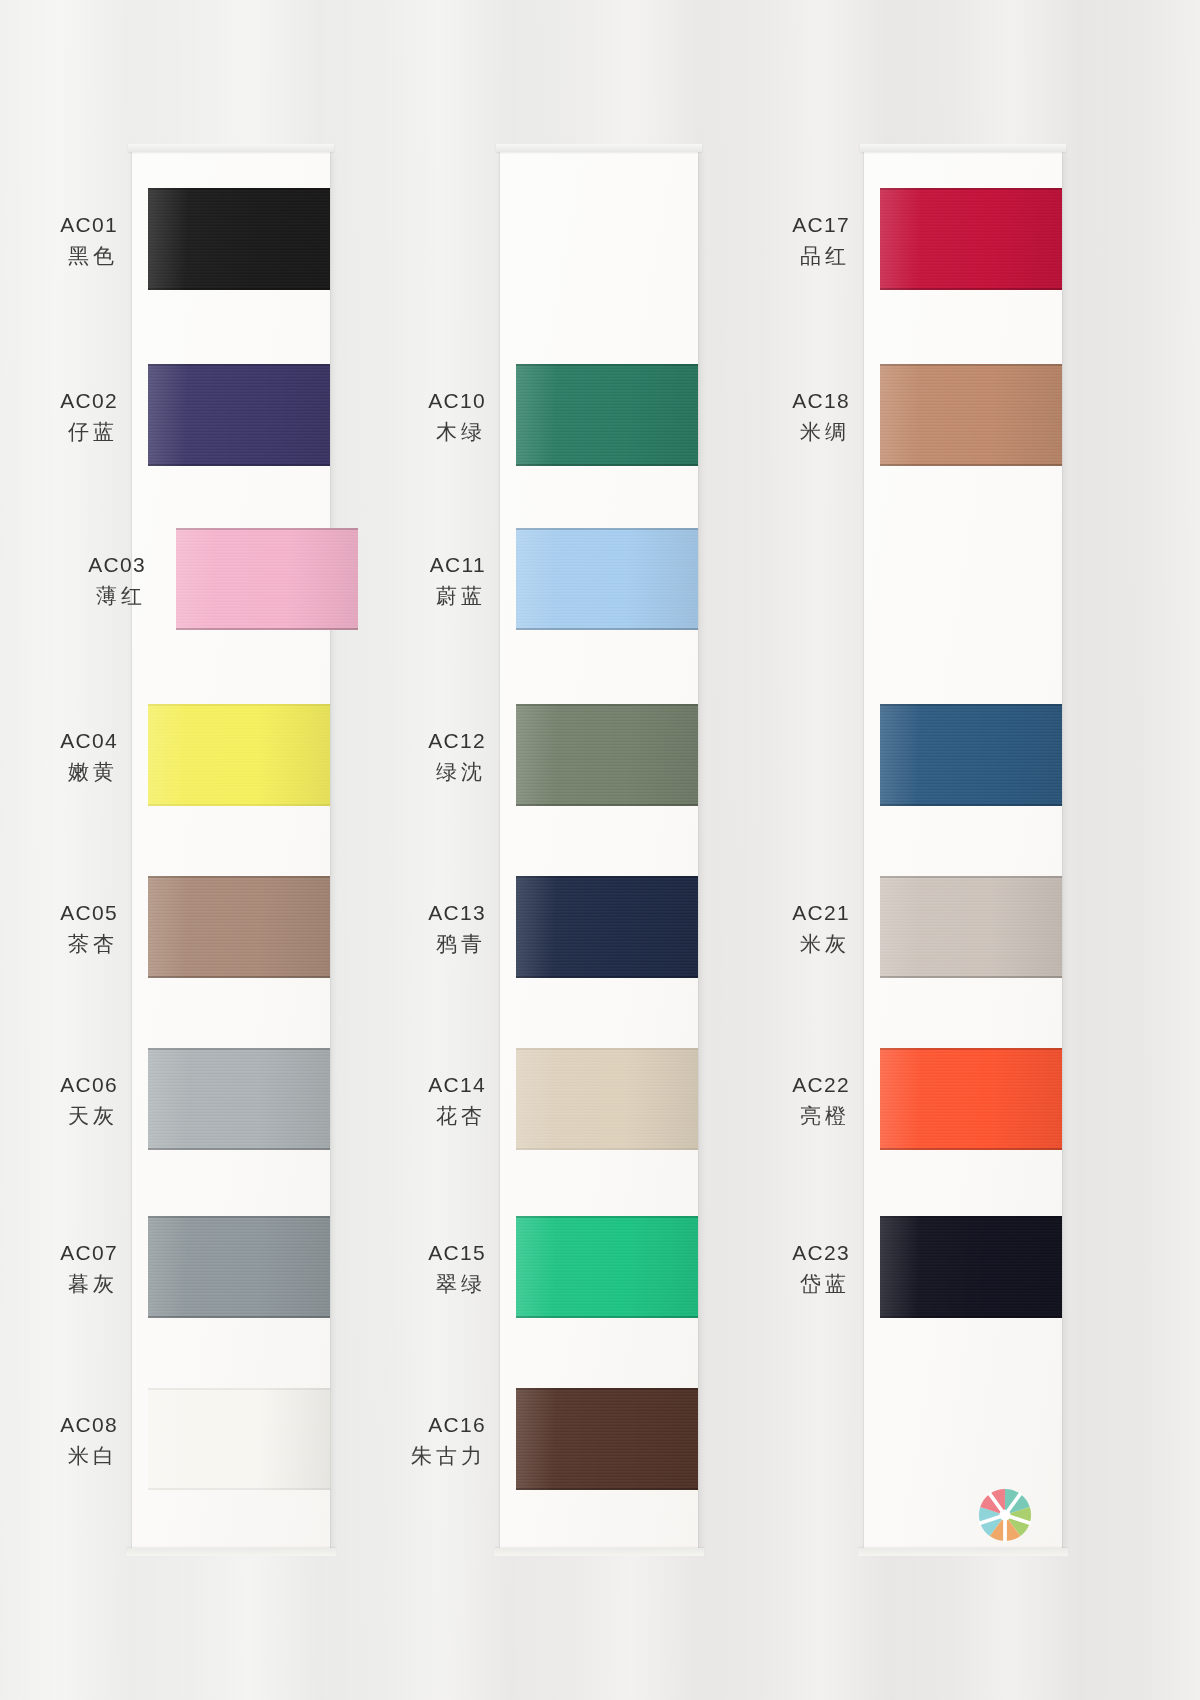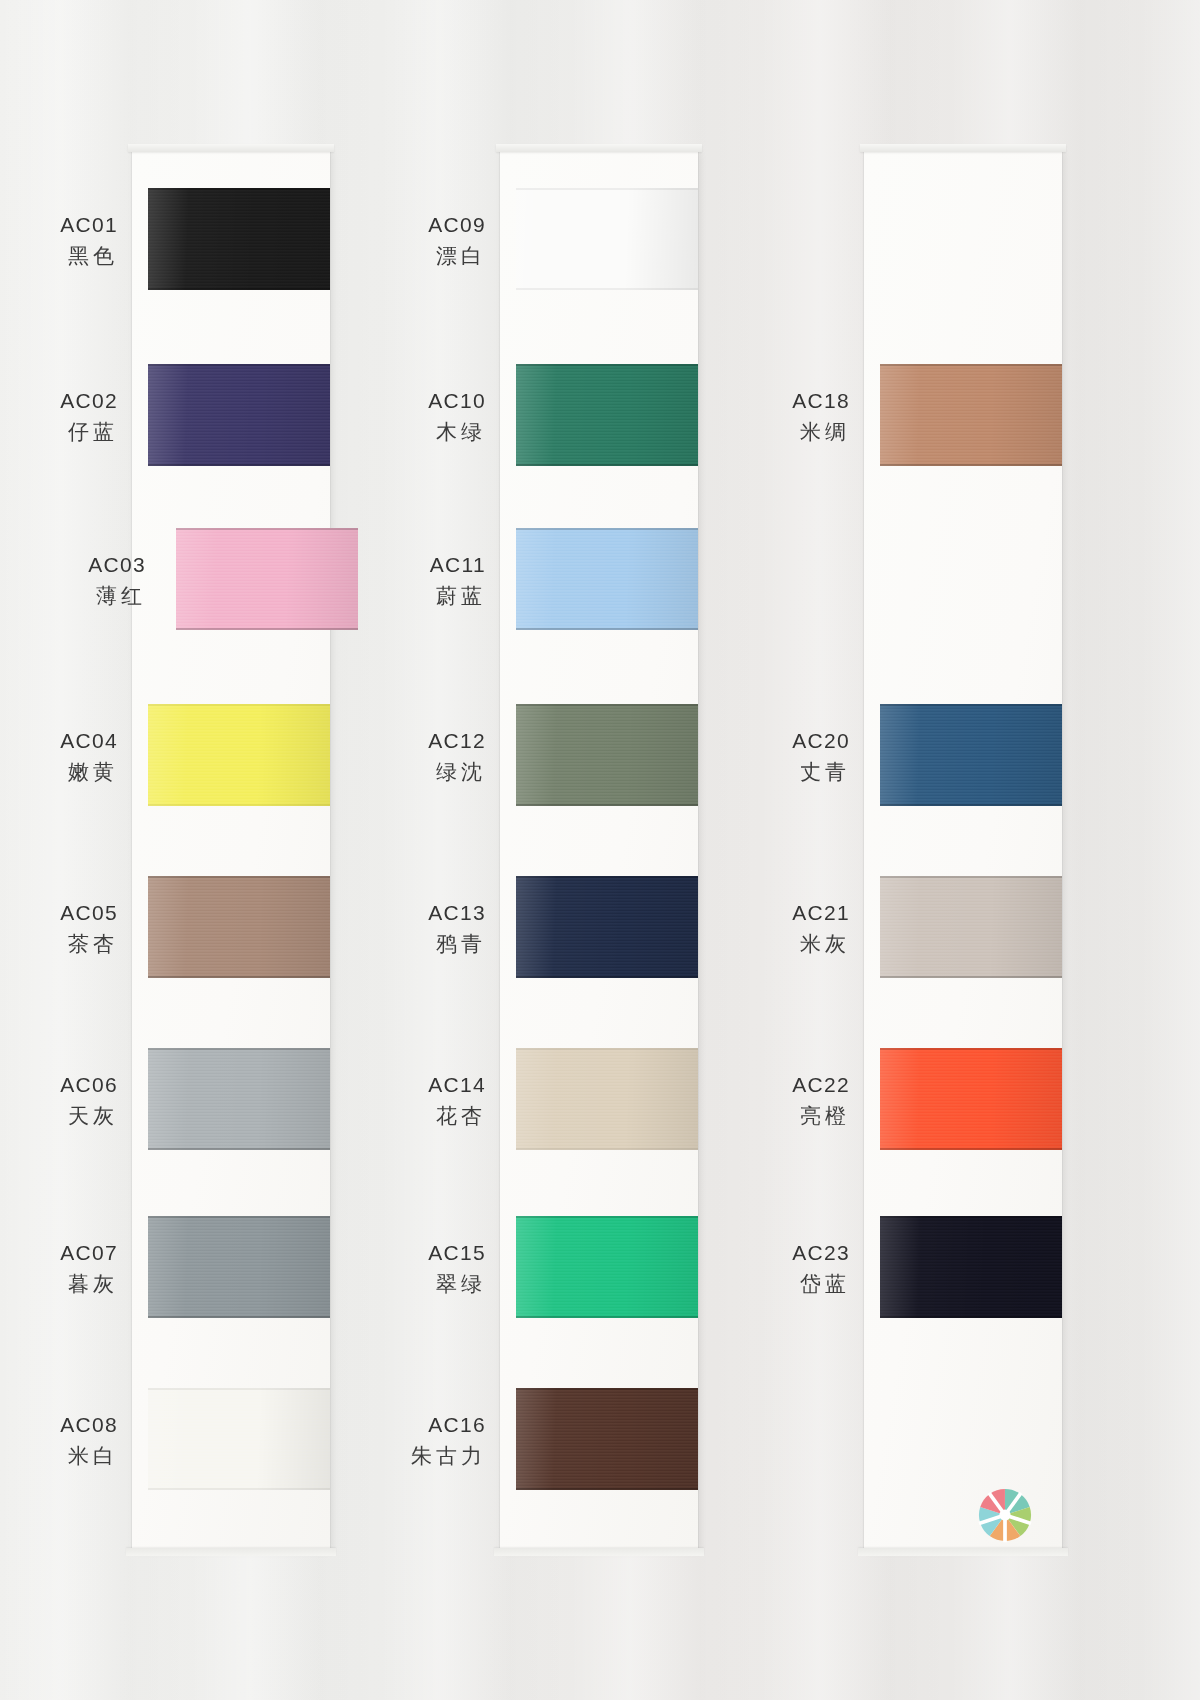--- a/index.html
+++ b/index.html
@@ -255,31 +255,20 @@
         <div class="edge-top"></div>
         <div class="edge-bot"></div>
       </div>
     </div>
   </div>
 <div class="column" id="col-1">
     <div class="card">
       <div class="card-lip"></div>
       <div class="card-lip-2"></div>
     </div>
-    <div class="row" style="top: 12px;">
-      <div class="label">
-        <span class="code">AC09</span>
-        <span class="name">漂白</span>
-      </div>
-      <div class="swatch pale">
-        <div class="body" style="background: rgb(251, 251, 250);"></div>
-        <div class="edge-top"></div>
-        <div class="edge-bot"></div>
-      </div>
-    </div>
     <div class="row" style="top: 188px;">
       <div class="label">
         <span class="code">AC10</span>
         <span class="name">木绿</span>
       </div>
       <div class="swatch">
         <div class="body" style="background: rgb(43, 122, 98);"></div>
         <div class="edge-top"></div>
         <div class="edge-bot"></div>
       </div>
@@ -349,36 +338,43 @@
         <div class="edge-top"></div>
         <div class="edge-bot"></div>
       </div>
     </div>
   </div>
 <div class="column" id="col-2">
     <div class="card">
       <div class="card-lip"></div>
       <div class="card-lip-2"></div>
     </div>
+    <div class="row" style="top: 12px;">
+      <div class="label">
+        <span class="code">AC17</span>
+        <span class="name">品红</span>
+      </div>
+      <div class="swatch">
+        <div class="body" style="background: rgb(195, 19, 58);"></div>
+        <div class="edge-top"></div>
+        <div class="edge-bot"></div>
+      </div>
+    </div>
     <div class="row" style="top: 188px; padding-left: 16px;">
       <div class="label">
         <span class="code">AC18</span>
         <span class="name">米绸</span>
       </div>
       <div class="swatch">
         <div class="body" style="background: rgb(191, 138, 108);"></div>
         <div class="edge-top"></div>
         <div class="edge-bot"></div>
       </div>
     </div>
     <div class="row" style="top: 528px;">
-      <div class="label">
-        <span class="code">AC20</span>
-        <span class="name">丈青</span>
-      </div>
       <div class="swatch">
         <div class="body" style="background: rgb(45, 89, 127);"></div>
         <div class="edge-top"></div>
         <div class="edge-bot"></div>
       </div>
     </div>
     <div class="row" style="top: 700px;">
       <div class="label">
         <span class="code">AC21</span>
         <span class="name">米灰</span>

